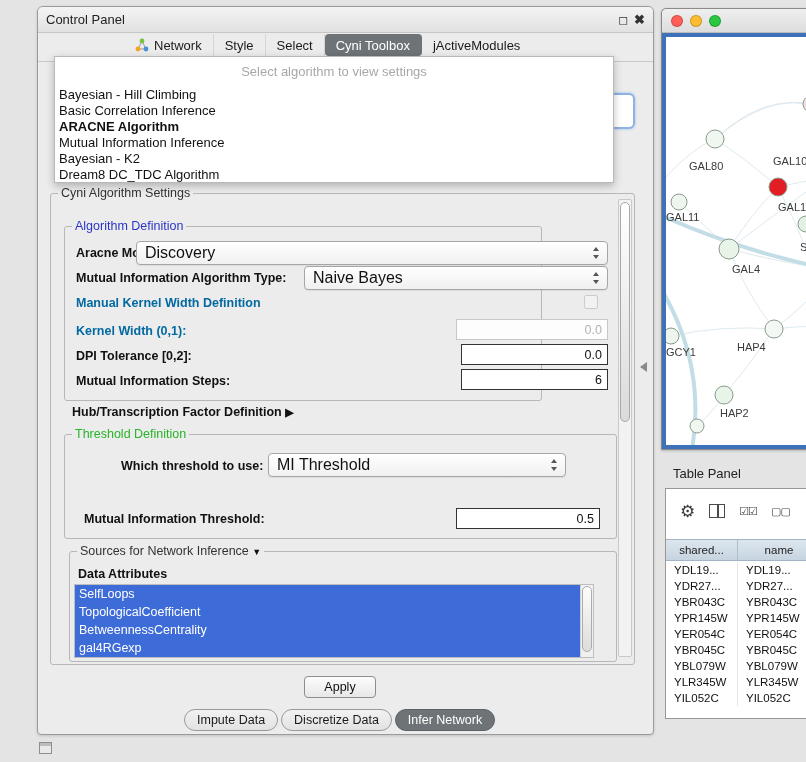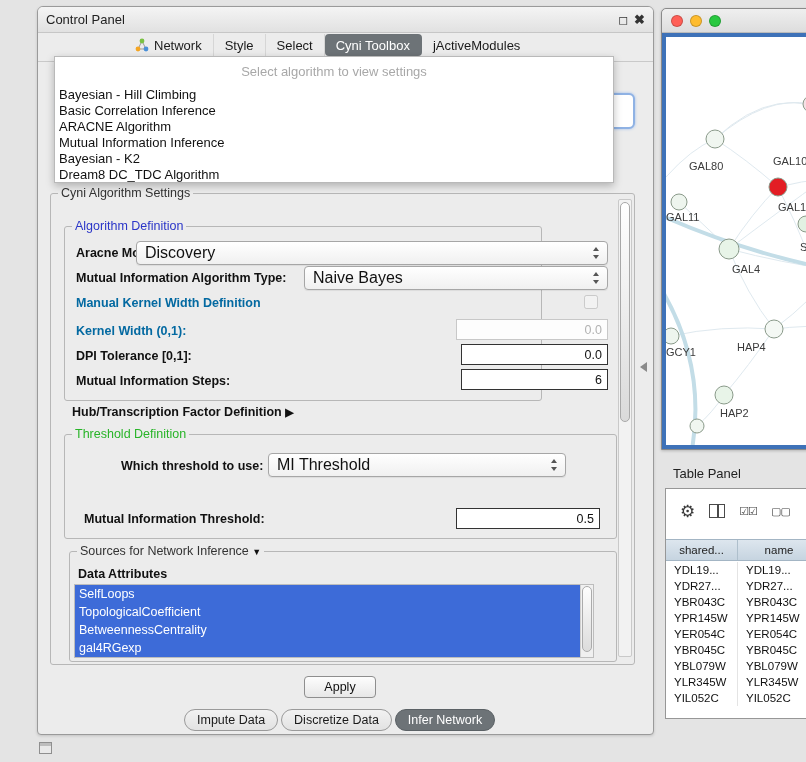--- a/index.html
+++ b/index.html
@@ -32,21 +32,21 @@
     background:#fff; border:2px solid #8fb2e4; border-radius:6px; z-index:4;
     box-shadow:0 0 3px #9cbcec; }
 
   
   .algo-popup { position:absolute; left:16px; top:49px; width:560px; height:127px;
     background:#fff; border:1px solid #b9b9b9; z-index:10;
     box-shadow:0 3px 8px rgba(0,0,0,.25); overflow:hidden; }
   .algo-placeholder { height:30px; line-height:30px; text-align:center;
     color:#a8a8a8; font-size:13px; }
   .algo-option { height:16px; line-height:16px; padding-left:4px; font-size:13px; color:#111; }
-  .algo-option.sel { font-weight:normal; }
+  .algo-option.sel { font-weight:bold; }
 
   
   fieldset { position:absolute; border:1px solid #b7b7b7; border-radius:3px; background:transparent; }
   legend { font-size:12.5px; margin-left:7px; padding:0 3px; color:#333; white-space:nowrap; }
   legend.blue { color:#2a35c8; }
   legend.green { color:#28b428; }
   .legend-arrow { font-size:9px; color:#111; }
 
   .lbl { position:absolute; font-size:12.5px; font-weight:bold; color:#111;
     white-space:nowrap; line-height:14px; }
@@ -216,21 +216,21 @@
       <span>Naive Bayes</span>
       <span class="combo-arrow"></span>
     </div>
 
     <div class="lbl dis" style="left:38px; top:289px;">Manual Kernel Width Definition</div>
     <input type="checkbox" class="cb" style="left: 546px; top: 288px;" disabled="">
 
     <div class="lbl dis" style="left:38px; top:317px;">Kernel Width (0,1):</div>
     <input class="num dis" style="left: 418px; top: 312px; width: 152px;" disabled="" value="0.0">
 
-    <div class="lbl" style="left:38px; top:342px;">DPI Tolerance [0,1]:</div>
+    <div class="lbl" style="left:38px; top:342px;">DPI Tolerance [0,2]:</div>
     <input class="num" style="left: 423px; top: 337px; width: 147px;" value="0.0">
 
     <div class="lbl" style="left:38px; top:367px;">Mutual Information Steps:</div>
     <input class="num" style="left: 423px; top: 362px; width: 147px;" value="6">
 
     <div class="lbl" style="left:34px; top:398px;">
       <span>Hub/Transcription Factor Definition</span>
       <span class="legend-arrow" style="font-size:11px;">▶</span>
     </div>
 

